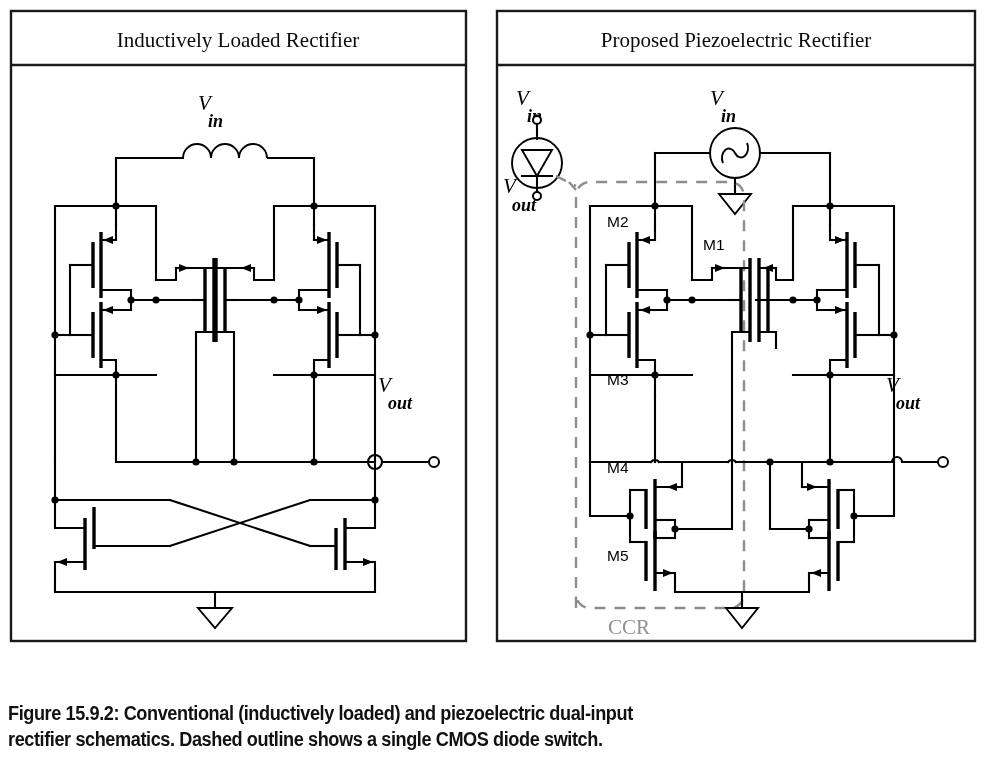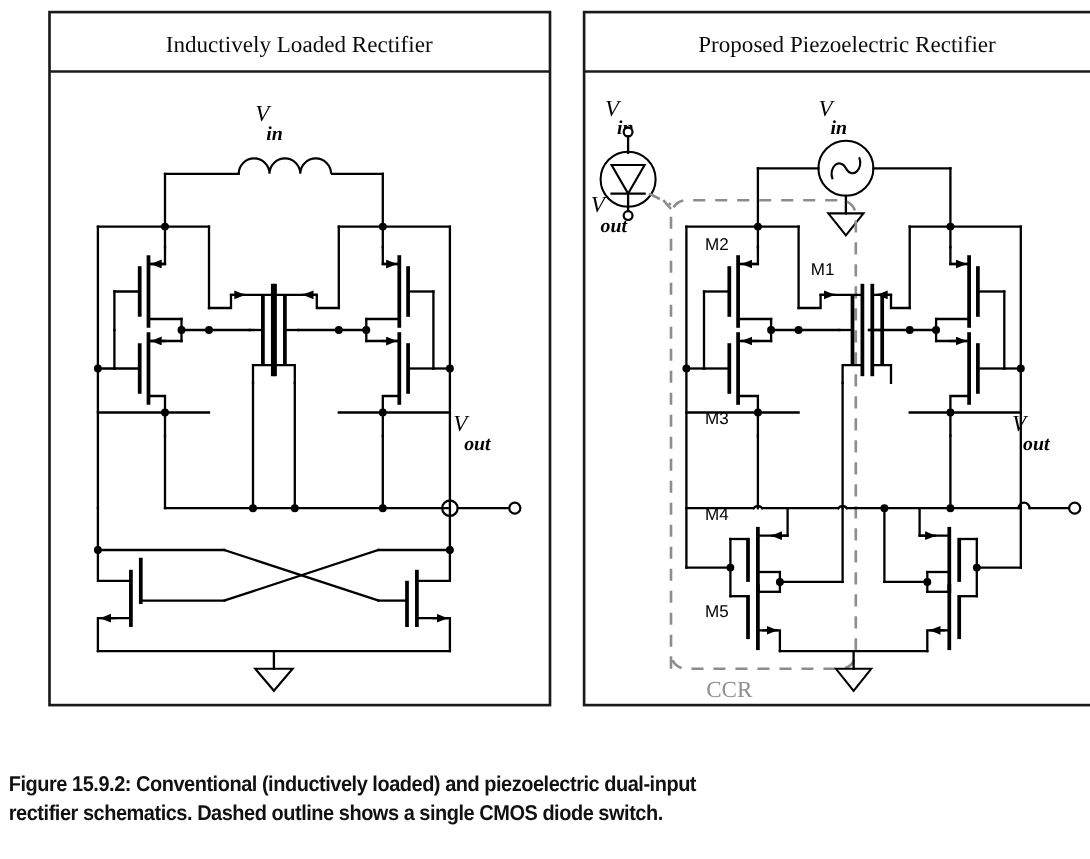--- a/index.html
+++ b/index.html
@@ -1,17 +1,17 @@
 <!DOCTYPE html>
 <html><head>
 <meta charset="utf-8">
 <style>
   html,body{margin:0;padding:0;background:#ffffff;}
   body{width:991px;height:781px;font-family:"Liberation Serif",serif;overflow:hidden;}
-  #root{position:relative;width:811px;height:781px;padding-left:34px;}
+  #root{position:relative;width:811px;height:781px;}
   svg{display:block;}
   .fig-caption{
     position:absolute;
     left:8px; top:700px; width:975px;
     font-family:"Liberation Sans",sans-serif;
     font-weight:bold;
     font-size:19.5px;
     line-height:26px;
     letter-spacing:-0.45px;
     color:#111111;

